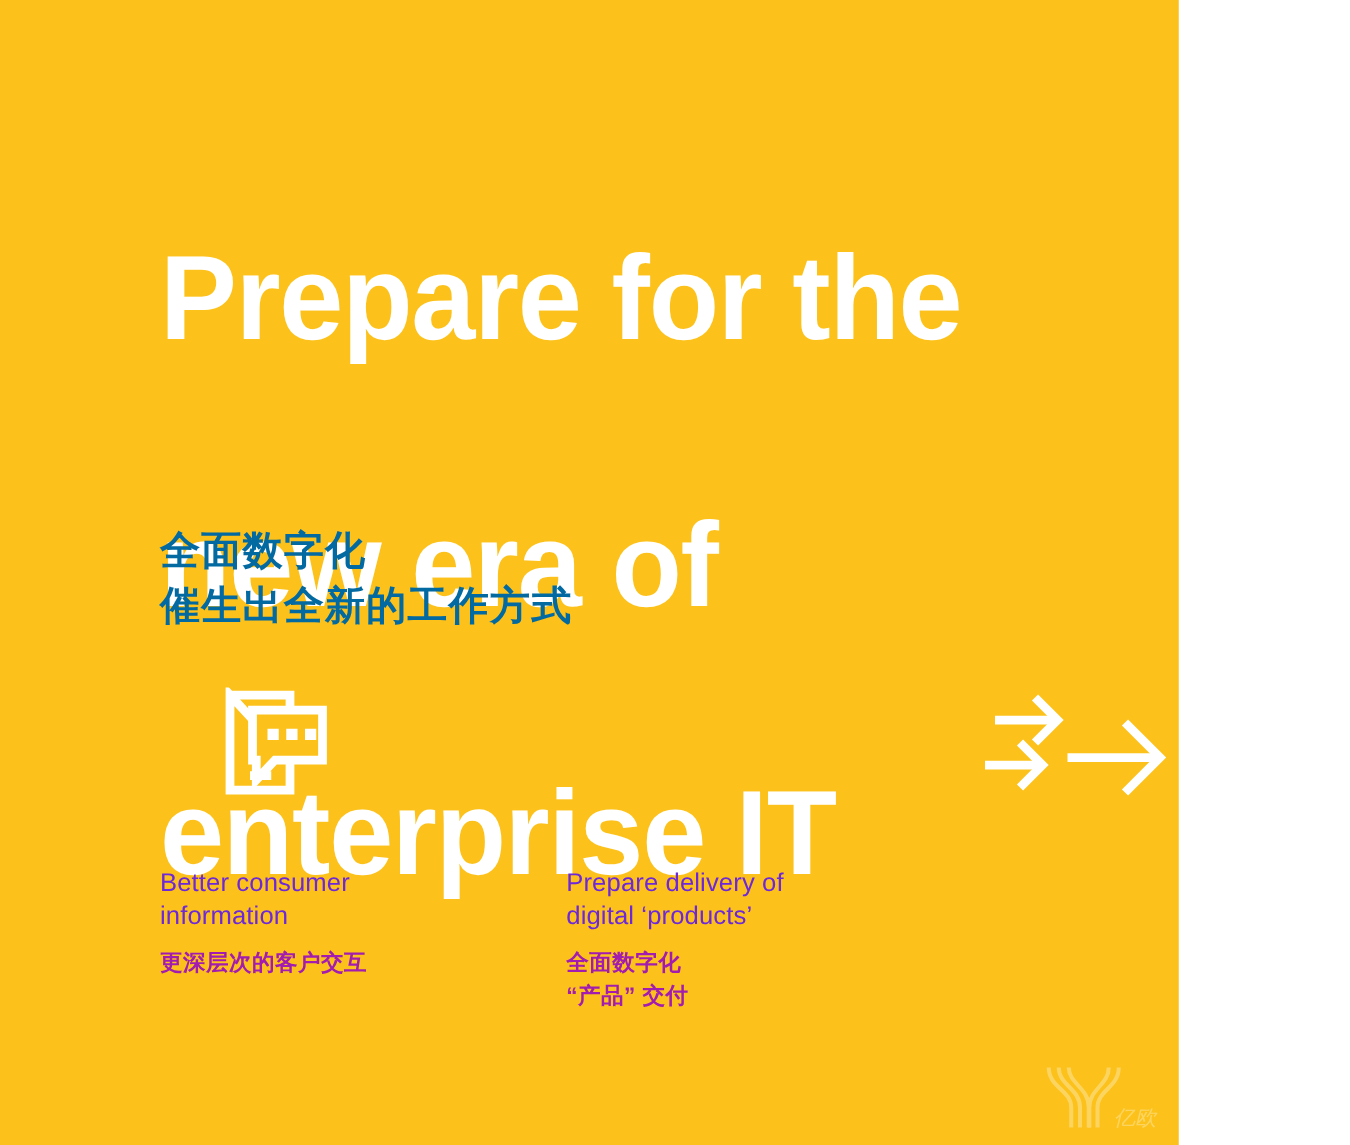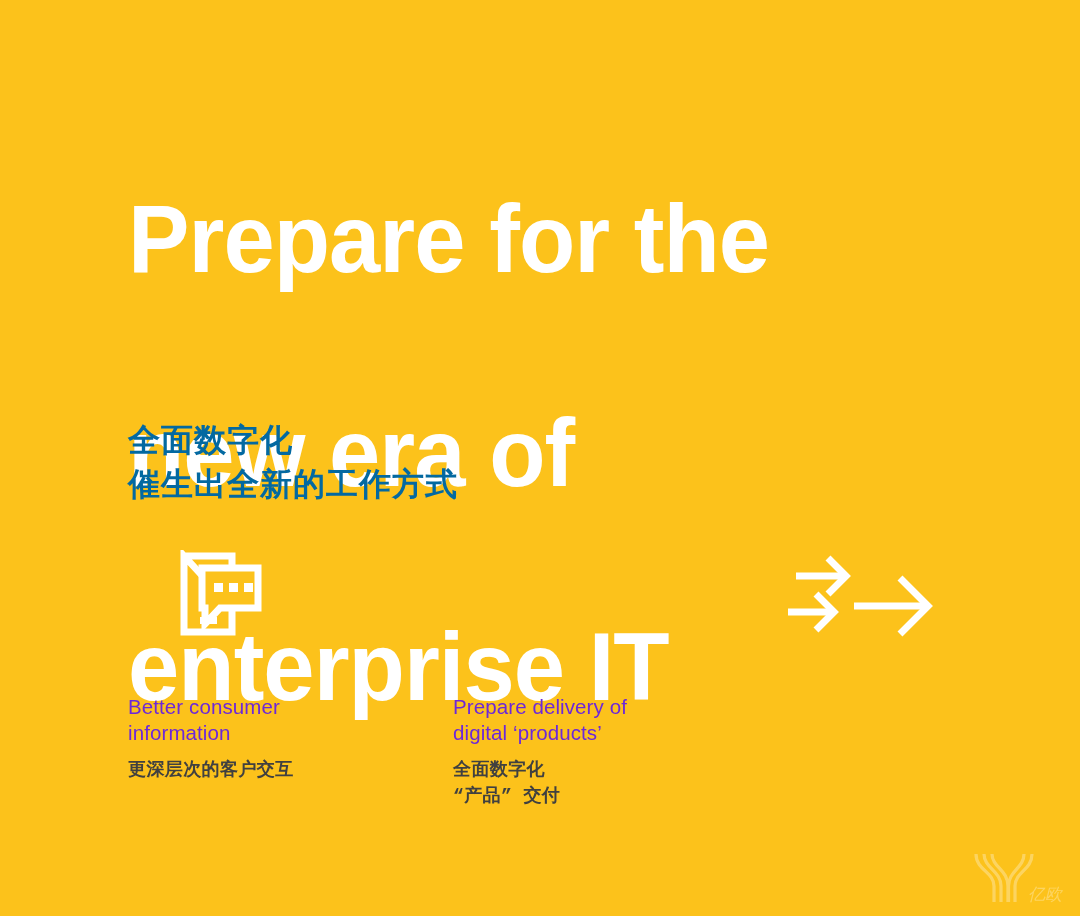--- a/index.html
+++ b/index.html
@@ -9,21 +9,21 @@
   }
   body {
     width: 1080px;
     height: 916px;
     overflow: hidden;
     font-family: "Liberation Sans", "DejaVu Sans", sans-serif;
   }
 
   #slide {
     position: relative;
-    width: 1080px;
+    width: 943px;
     height: 916px;
     background: #FCC21B;
     overflow: hidden;
   }
 
   
   .headline {
     position: absolute;
     left: 128px;
     top: 78px;
@@ -91,22 +91,22 @@
     font-family: "Liberation Sans", "DejaVu Sans", sans-serif;
     font-weight: 400;
     font-size: 20.5px;
     line-height: 25.5px;
     letter-spacing: 0.1px;
   }
   .feature-en span { display: block; white-space: nowrap; }
 
   .feature-zh {
     margin-top: 12px;
-    color: #404040;
-    font-family: Liberation Mono, monospace;
+    color: #a21caf;
+    font-family: Liberation Sans, sans-serif;
     font-weight: 700;
     font-size: 18px;
     line-height: 26px;
     letter-spacing: 0.4px;
   }
   .feature-zh span { display: block; white-space: nowrap; }
 
   
   .watermark {
     position: absolute;

